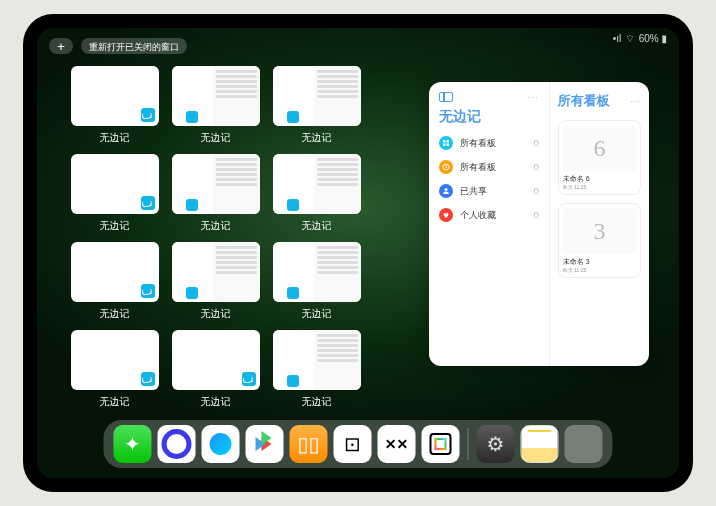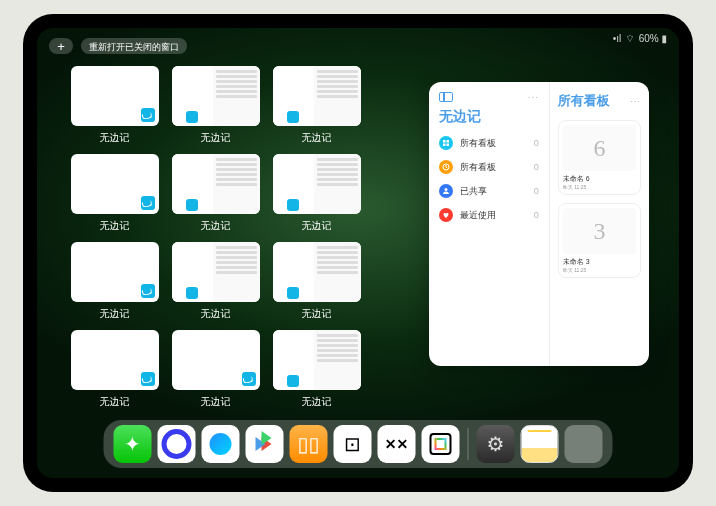--- a/index.html
+++ b/index.html
@@ -376,21 +376,21 @@
               </div>
     <span>已共享</span>
     <span class="count">0</span>
             </div>
             <div class="cat-item">
               <div class="badge" style="background:#ff3b30">
                 <svg viewBox="0 0 8 8">
                   <path d="M4 7C1 4.5 1 2 2.5 2 3.3 2 4 2.6 4 2.6S4.7 2 5.5 2C7 2 7 4.5 4 7z" fill="#fff"></path>
                 </svg>
               </div>
-    <span>最近使用</span>
+    <span>个人收藏</span>
     <span class="count">0</span>
             </div>
           </div>
       </div>
       <div class="panel-right">
         <div class="hdr2">
           <div class="title2">所有看板</div>
           <div class="dots">···</div>
         </div>
         <div id="boards">

